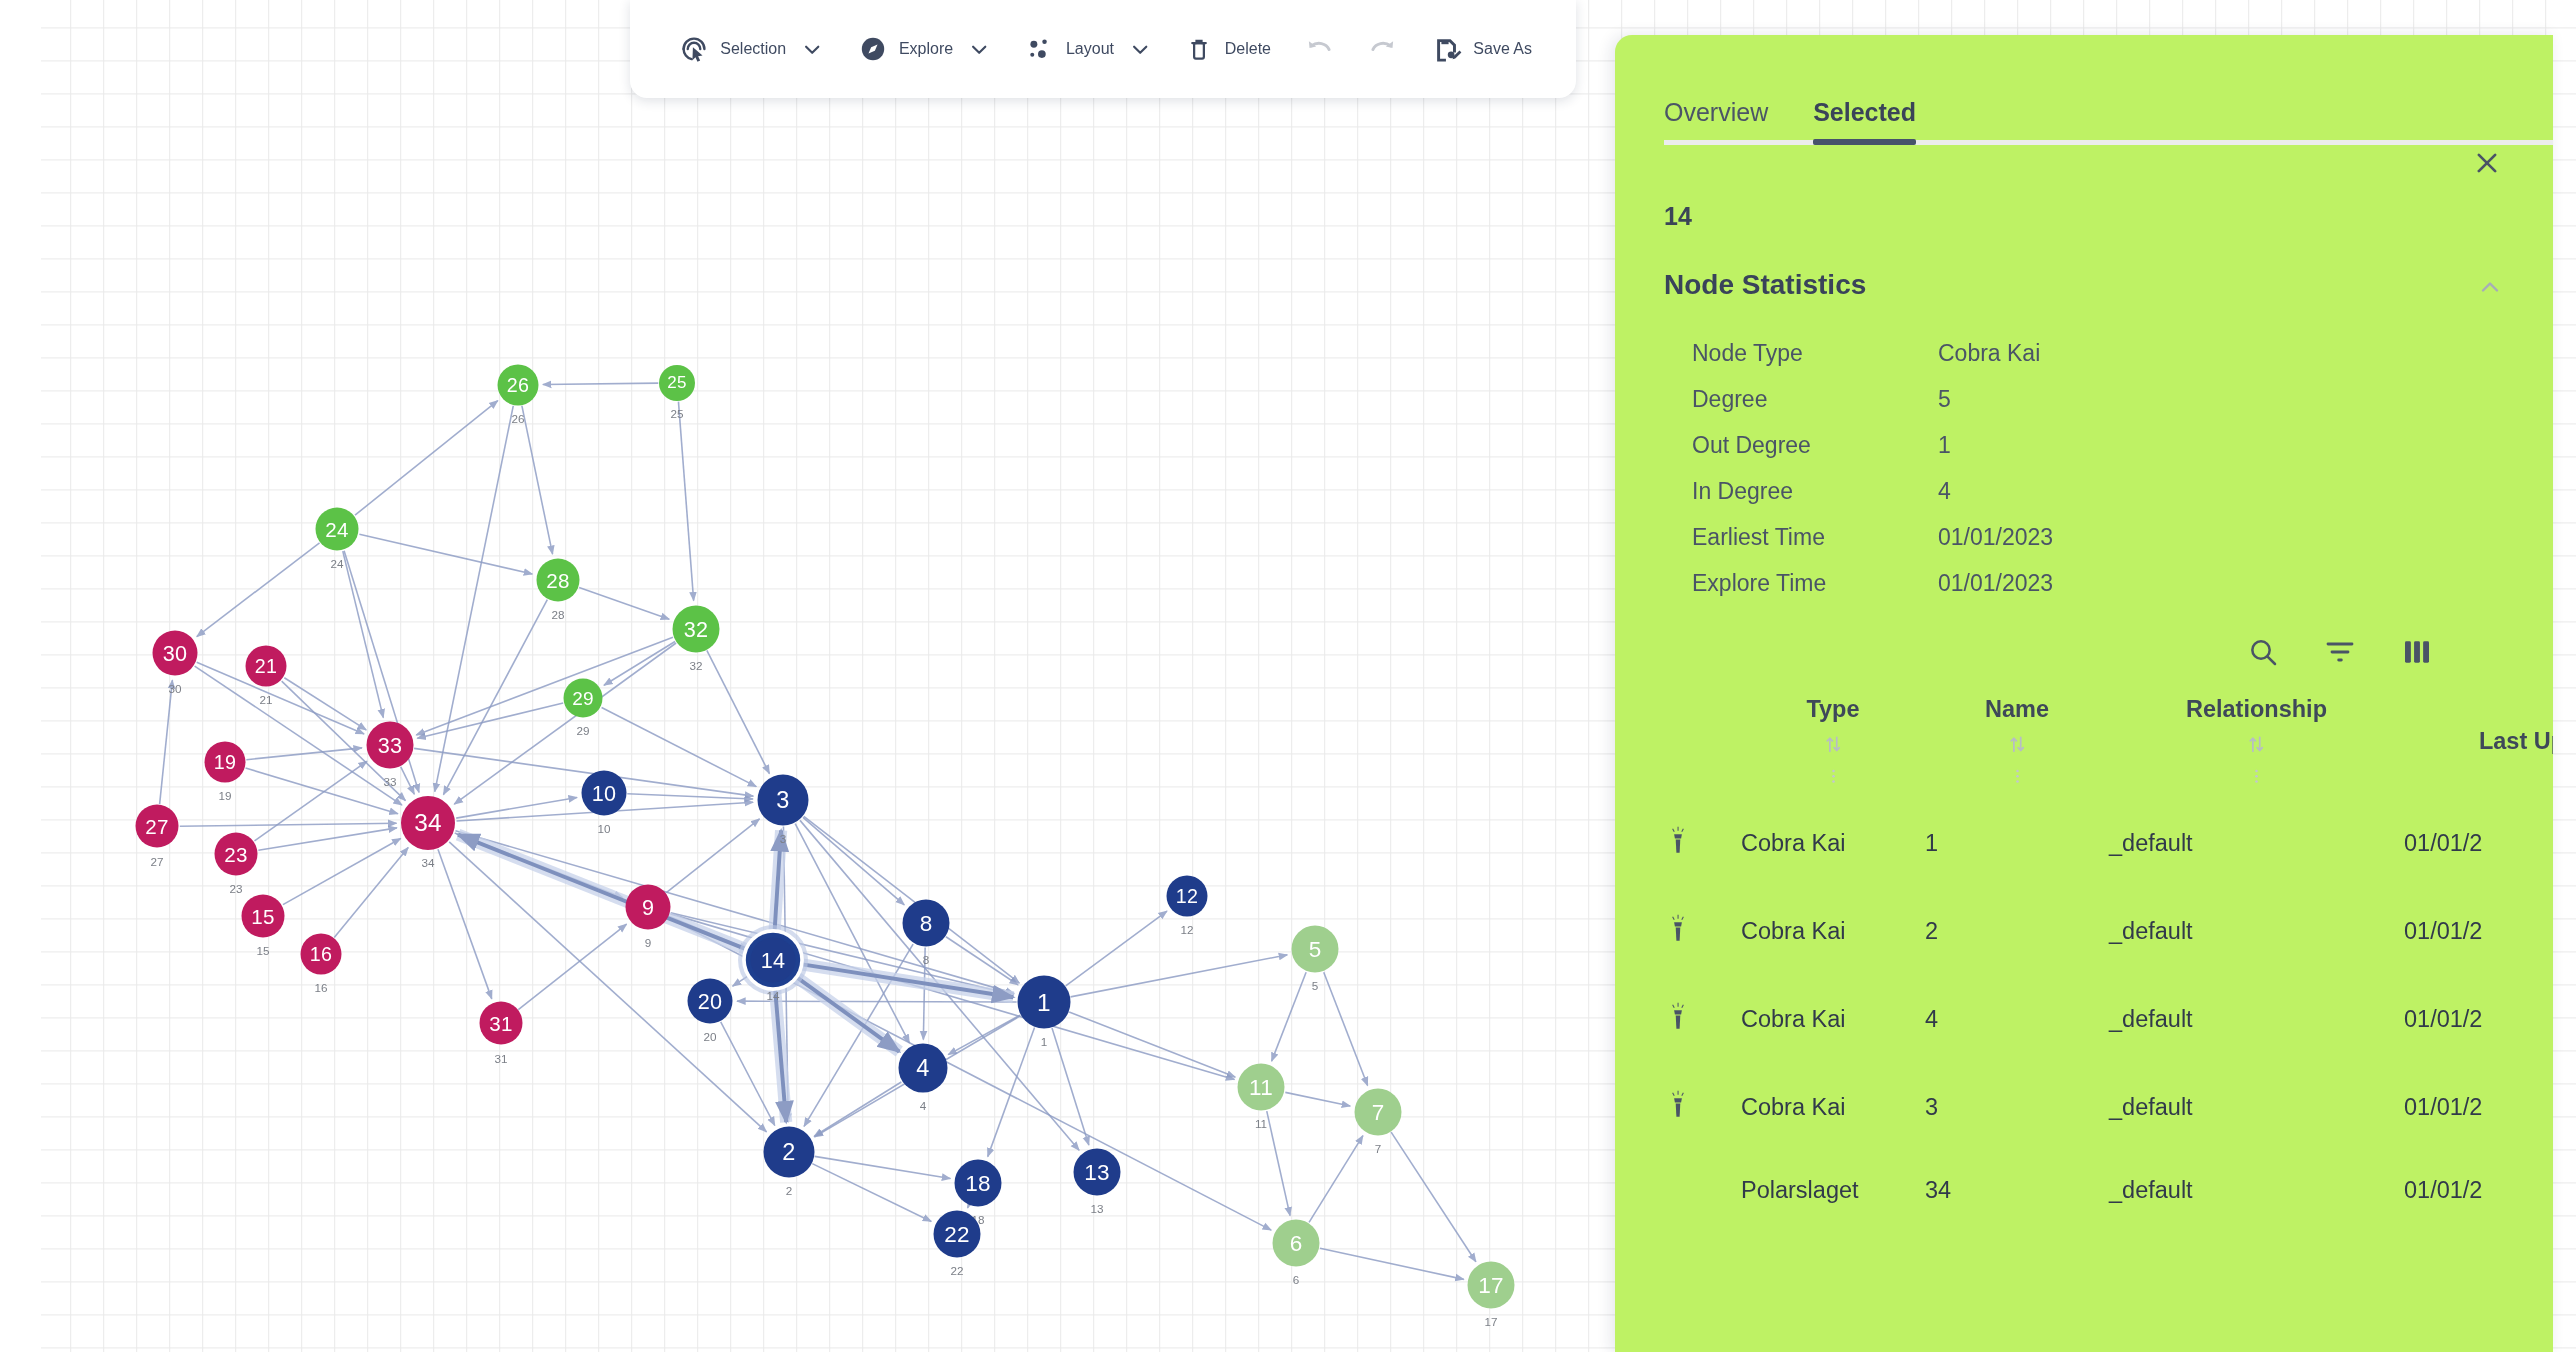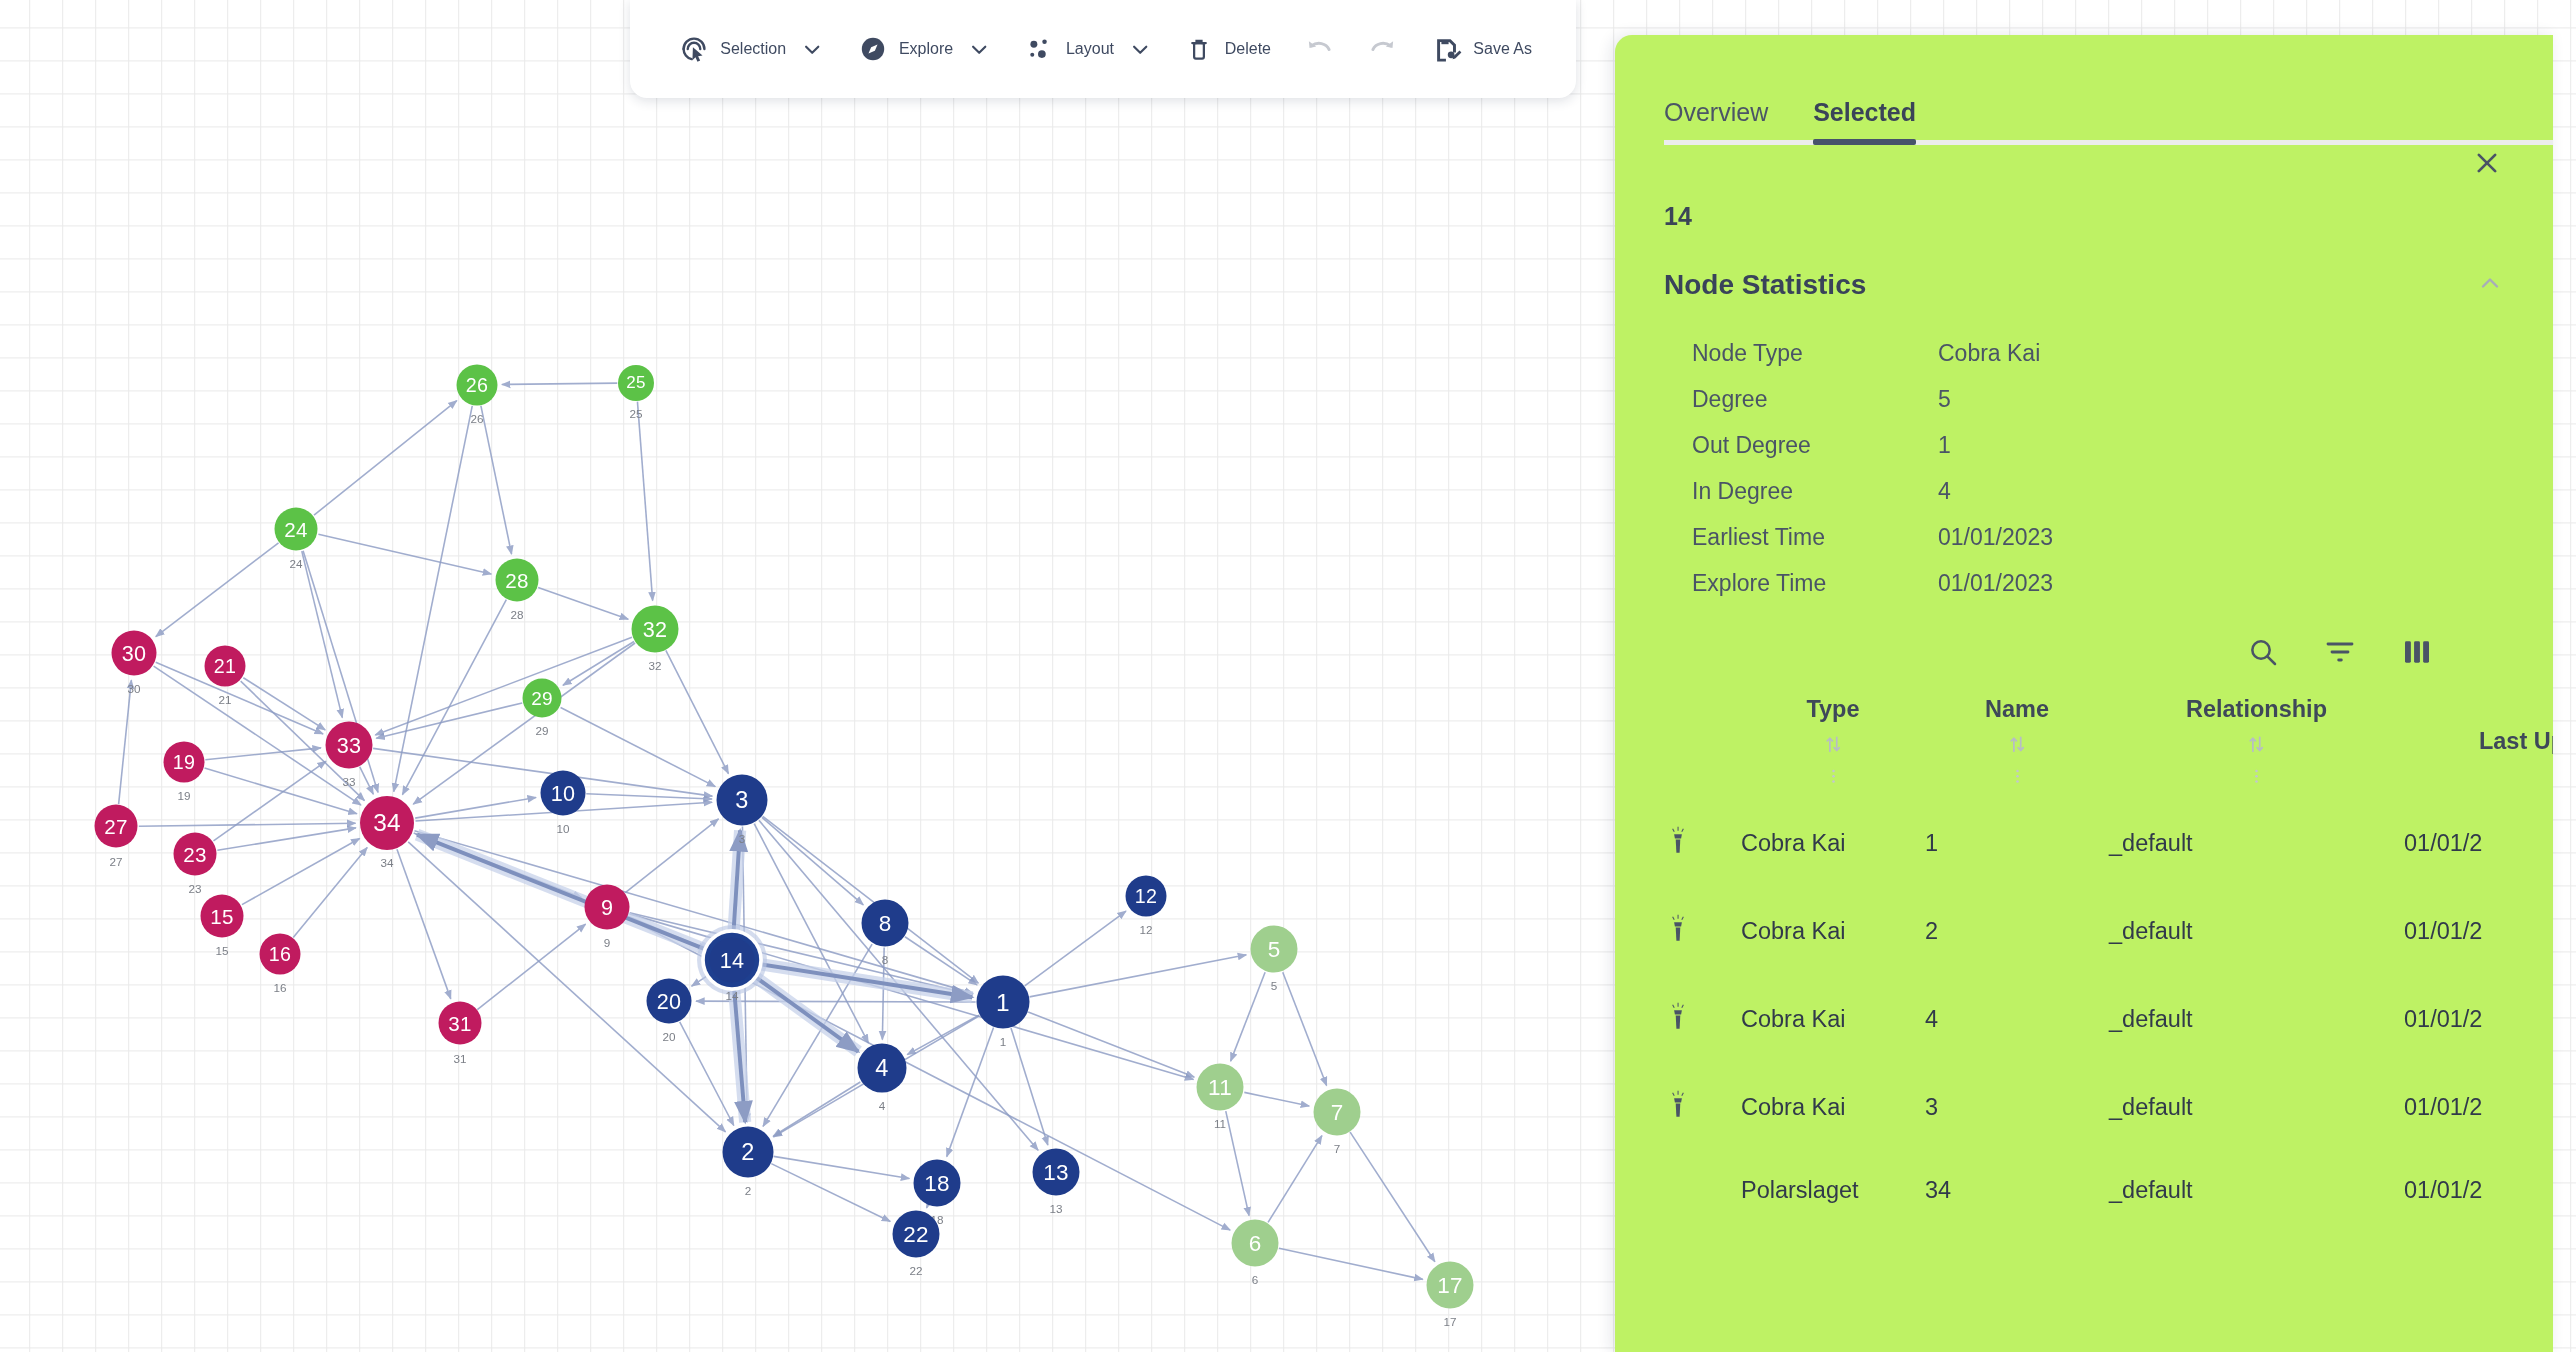--- a/index.html
+++ b/index.html
@@ -13,20 +13,21 @@
 
   
   #graph-canvas {
     position: absolute; inset: 0;
     background-color: #ffffff;
     background-image:
       linear-gradient(to right, #e9e9e9 1.5px, transparent 1.5px),
       linear-gradient(to bottom, #e9e9e9 1.5px, transparent 1.5px);
     background-size: 33px 33px;
     background-position: -3.8px -5.6px;
+    margin-left: 41px;
   }
   #edge-layer { position: absolute; inset: 0; width: 2576px; height: 1353px; }
 
   .node {
     position: absolute;
     border-radius: 50%;
     display: flex; align-items: center; justify-content: center;
     color: #ffffff;
     font-weight: 400;
     letter-spacing: 0.2px;
@@ -117,21 +118,21 @@
     display: flex; align-items: center; justify-content: center;
     cursor: pointer;
   }
 
   .panel-body { padding: 0 49px; }
   #selected-id { margin-top: 60px; font-size: 25px; font-weight: 700; color: #3b4557; }
   #no-props { margin-top: 36px; font-size: 23px; color: #4a5465; }
 
   .section-head {
     margin-top: 38px;
-    display: flex; align-items: flex-start; justify-content: space-between;
+    display: flex; align-items: flex-end; justify-content: space-between;
     cursor: pointer;
   }
   .section-title { font-size: 28px; font-weight: 700; color: #39435a; }
 
   .stats { margin-top: 39px; padding-left: 28px; }
   .stat-row { display: flex; margin-bottom: 19px; }
   .stat-k { width: 246px; font-size: 23px; color: #4a5466; }
   .stat-v { font-size: 23px; color: #4a5466; }
 
   .sub-tabs {

